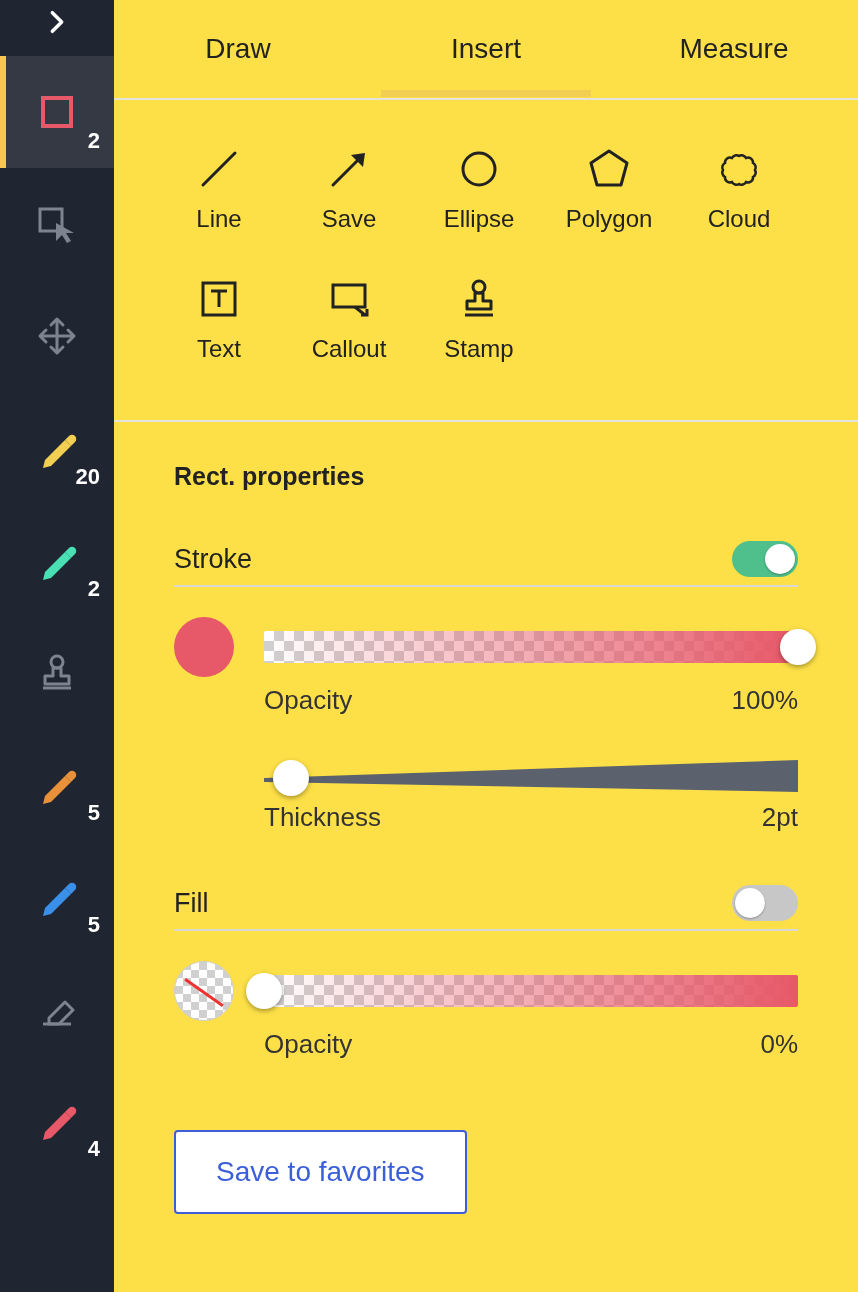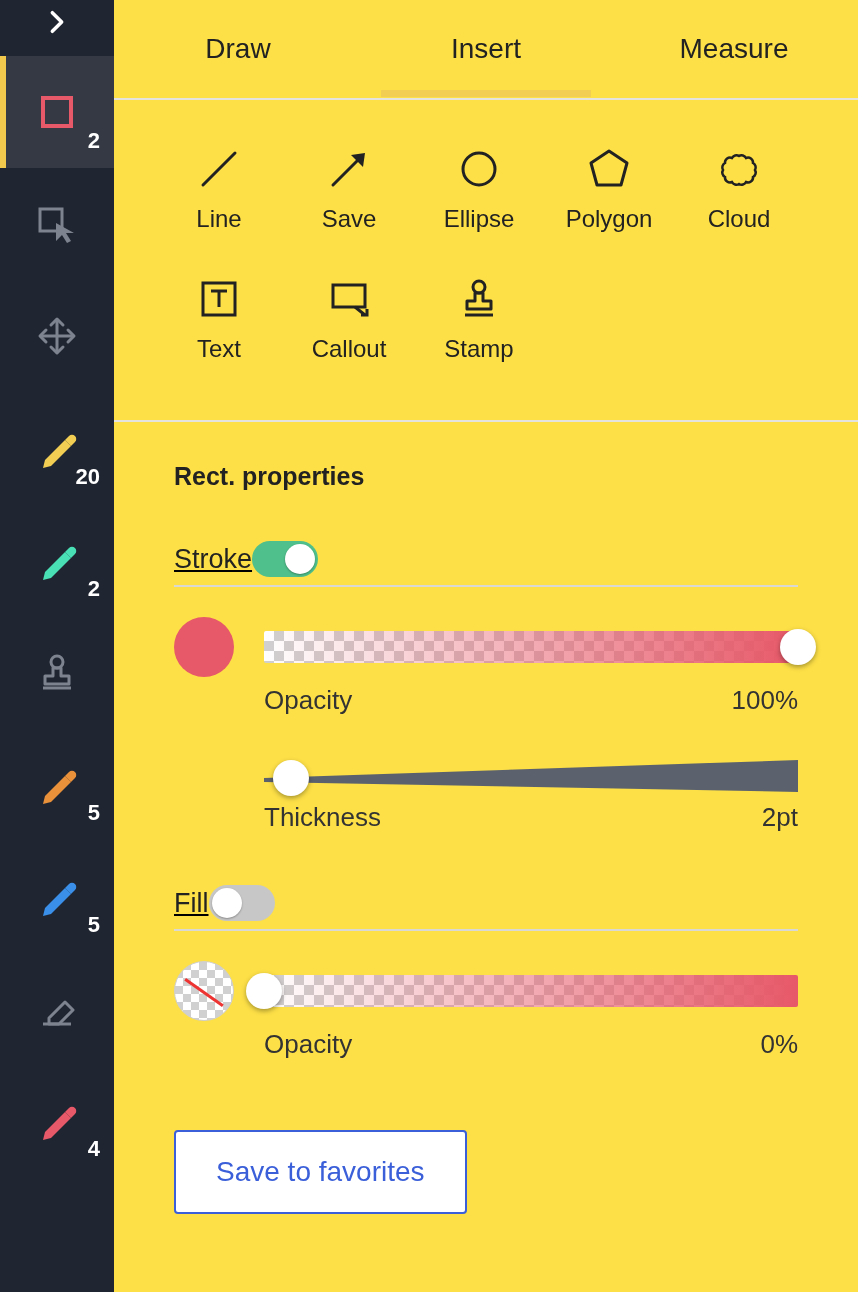--- a/index.html
+++ b/index.html
@@ -98,21 +98,21 @@
     background:#efeff0;
     border:1px solid #c9c9c9;
   }
   .shape-item svg { width:44px; height:44px; }
 
   .divider { height:2px; background:#e4e3df; }
 
   .props { padding: 40px 60px 0 60px; }
   .props h2 { font-size:25px; font-weight:700; color:#222; margin-bottom:50px; }
 
-  .section-row { display:flex; align-items:center; justify-content:flex-start; margin-bottom:8px;text-decoration:underline;}
+  .section-row { display:flex; align-items:center; justify-content:space-between; margin-bottom:8px;}
   .section-label { font-size:27px; color:#222; }
   .section-underline { height:2px; background:#d9d8d4; margin-bottom:30px;}
 
   .toggle {
     width:66px; height:36px; border-radius:20px; position:relative; cursor:pointer;
   }
   .toggle.on { background:#4fbf8b; }
   .toggle.off { background:#c7c7c7; }
   .toggle .knob {
     position:absolute; top:3px; width:30px; height:30px; border-radius:50%; background:#fff;

